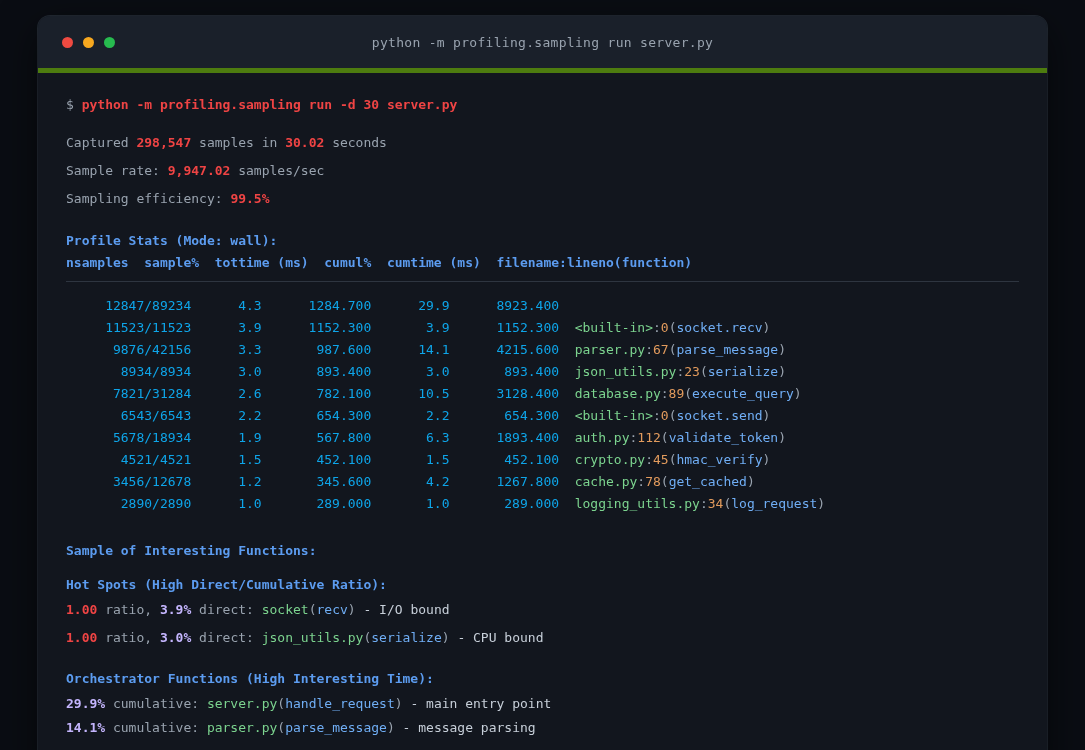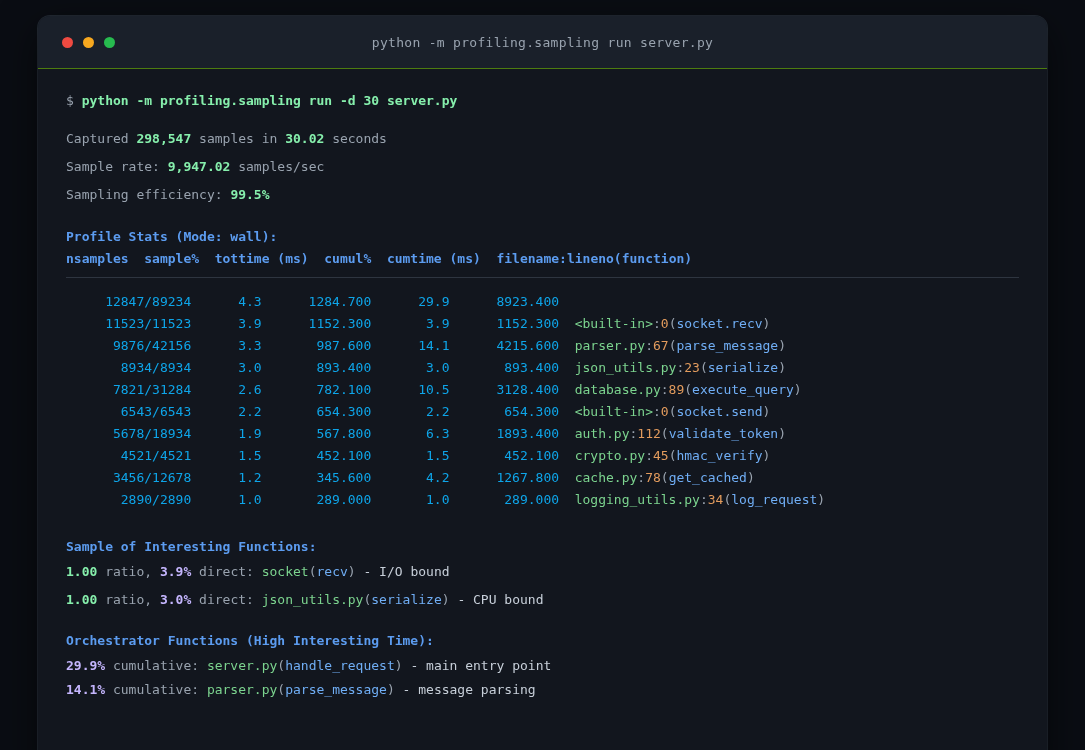--- a/index.html
+++ b/index.html
@@ -8,36 +8,36 @@
     background:#0a0d13;
     font-family:"DejaVu Sans Mono","Liberation Mono",monospace;
     font-size:13px;color:#c7cfd9;
   }
   .window{
     position:absolute;left:38px;top:16px;width:1009px;height:760px;
     background:#12161e;border-radius:12px;
     box-shadow:0 12px 40px rgba(0,0,0,.55), 0 0 0 1px #232a34;
   }
   .titlebar{
-    height:52px;background:#1a202a;border-bottom:1px solid #4d7c0f;
+    height:52px;background:#1a202a;border-bottom:5px solid #4d7c0f;
     border-radius:12px 12px 0 0;
     display:flex;align-items:center;position:relative;
   }
   .dots{display:flex;gap:10px;margin-left:24px;}
   .dot{width:11px;height:11px;border-radius:50%;display:inline-block;}
   .dot-red{background:#ef4a41;}
   .dot-yellow{background:#f7a81f;}
   .dot-green{background:#27bb4f;}
   .title{
     position:absolute;left:0;right:0;text-align:center;
     color:#99a3af;font-size:13px;letter-spacing:.3px;
   }
   .content{padding:21px 28px 0 28px;}
   .line{white-space:pre;line-height:22px;}
-  .g{color:#86efac;font-weight:bold;}
+  .g{color:#ef4444;font-weight:bold;}
   .o{color:#c4b5fd;font-weight:bold;}
   .d{color:#99a3af;}
   .l{color:#c7cfd9;}
   .b{color:#70aef5;}
   .h{color:#5c9cf0;font-weight:bold;}
   .f{color:#7cd48f;}
   .n{color:#e29b5d;}
   .p{color:#9aa4b0;}
   .mt16{margin-top:16px;}
   .mt6{margin-top:6px;}
@@ -98,20 +98,21 @@
     <div class="trow"><span class="c">5678/18934</span><span class="c">1.9</span><span class="c">567.800</span><span class="c">6.3</span><span class="c">1893.400</span><span></span><span class="fn"><span class="f">auth.py</span><span class="p">:</span><span class="n">112</span><span class="p">(</span><span class="b">validate_token</span><span class="p">)</span></span></div>
 
     <div class="trow"><span class="c">4521/4521</span><span class="c">1.5</span><span class="c">452.100</span><span class="c">1.5</span><span class="c">452.100</span><span></span><span class="fn"><span class="f">crypto.py</span><span class="p">:</span><span class="n">45</span><span class="p">(</span><span class="b">hmac_verify</span><span class="p">)</span></span></div>
 
     <div class="trow"><span class="c">3456/12678</span><span class="c">1.2</span><span class="c">345.600</span><span class="c">4.2</span><span class="c">1267.800</span><span></span><span class="fn"><span class="f">cache.py</span><span class="p">:</span><span class="n">78</span><span class="p">(</span><span class="b">get_cached</span><span class="p">)</span></span></div>
 
     <div class="trow"><span class="c">2890/2890</span><span class="c">1.0</span><span class="c">289.000</span><span class="c">1.0</span><span class="c">289.000</span><span></span><span class="fn"><span class="f">logging_utils.py</span><span class="p">:</span><span class="n">34</span><span class="p">(</span><span class="b">log_request</span><span class="p">)</span></span></div>
 
     <div class="line mt25 h">Sample of Interesting Functions:</div>
 
+    <div class="line mt12 h">Hot Spots (High Direct/Cumulative Ratio):</div>
 
     <div class="line mt3"><span class="g">1.00</span><span class="d"> ratio, </span><span class="o">3.9%</span><span class="d"> direct: </span><span class="f">socket</span><span class="p">(</span><span class="b">recv</span><span class="p">)</span><span class="l"> - I/O bound</span></div>
 
     <div class="line mt6"><span class="g">1.00</span><span class="d"> ratio, </span><span class="o">3.0%</span><span class="d"> direct: </span><span class="f">json_utils.py</span><span class="p">(</span><span class="b">serialize</span><span class="p">)</span><span class="l"> - CPU bound</span></div>
 
 
     <div class="line mt19 h">Orchestrator Functions (High Interesting Time):</div>
 
     <div class="line mt3"><span class="o">29.9%</span><span class="d"> cumulative: </span><span class="f">server.py</span><span class="p">(</span><span class="b">handle_request</span><span class="p">)</span><span class="l"> - main entry point</span></div>
 

